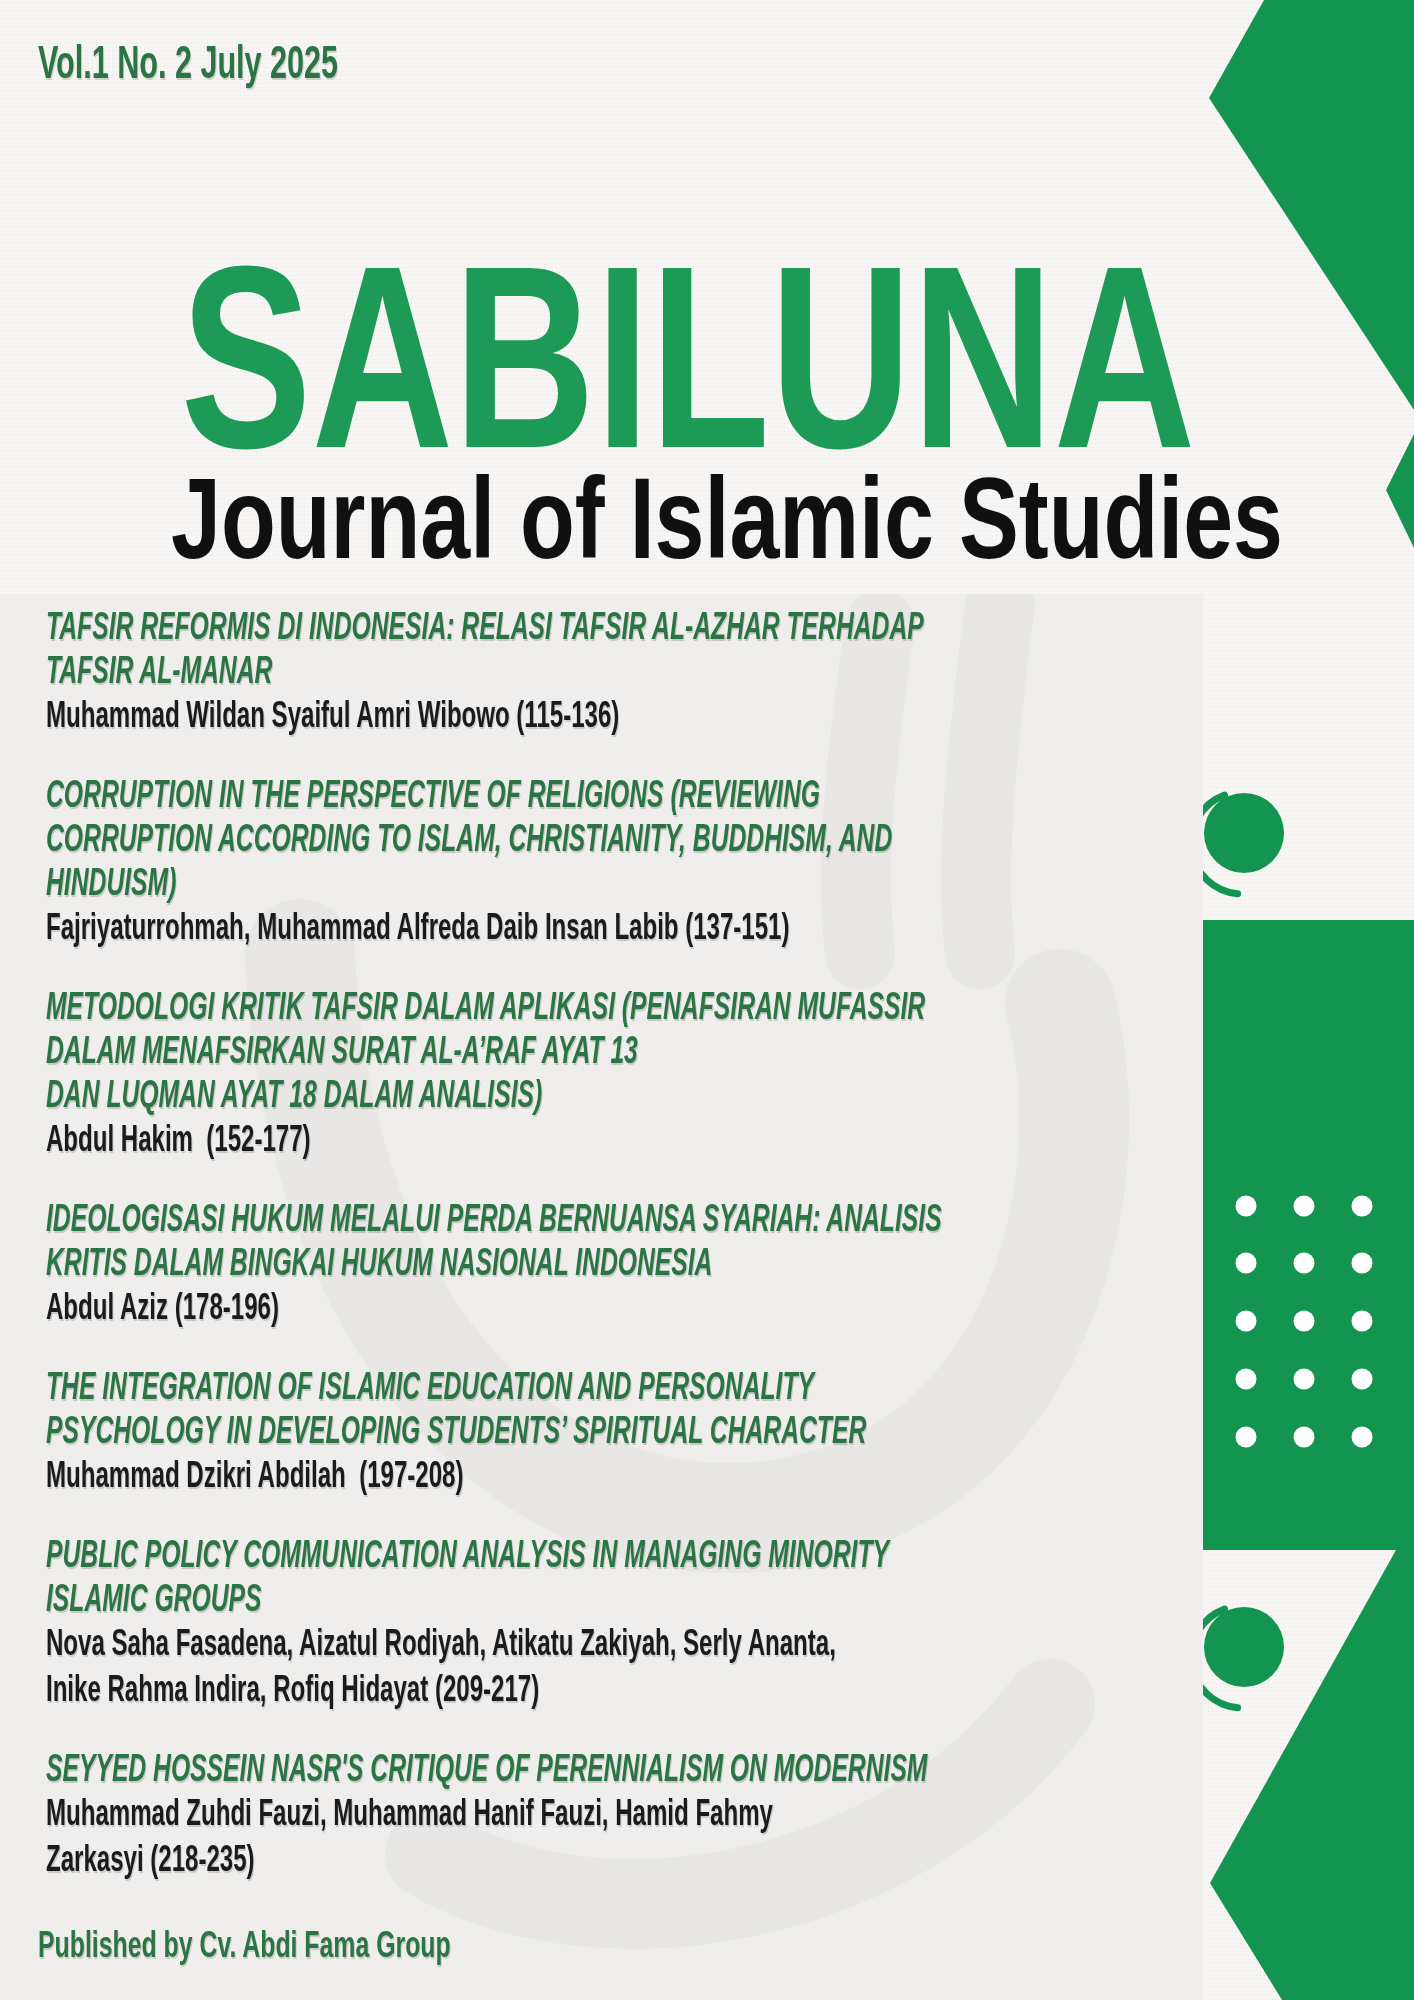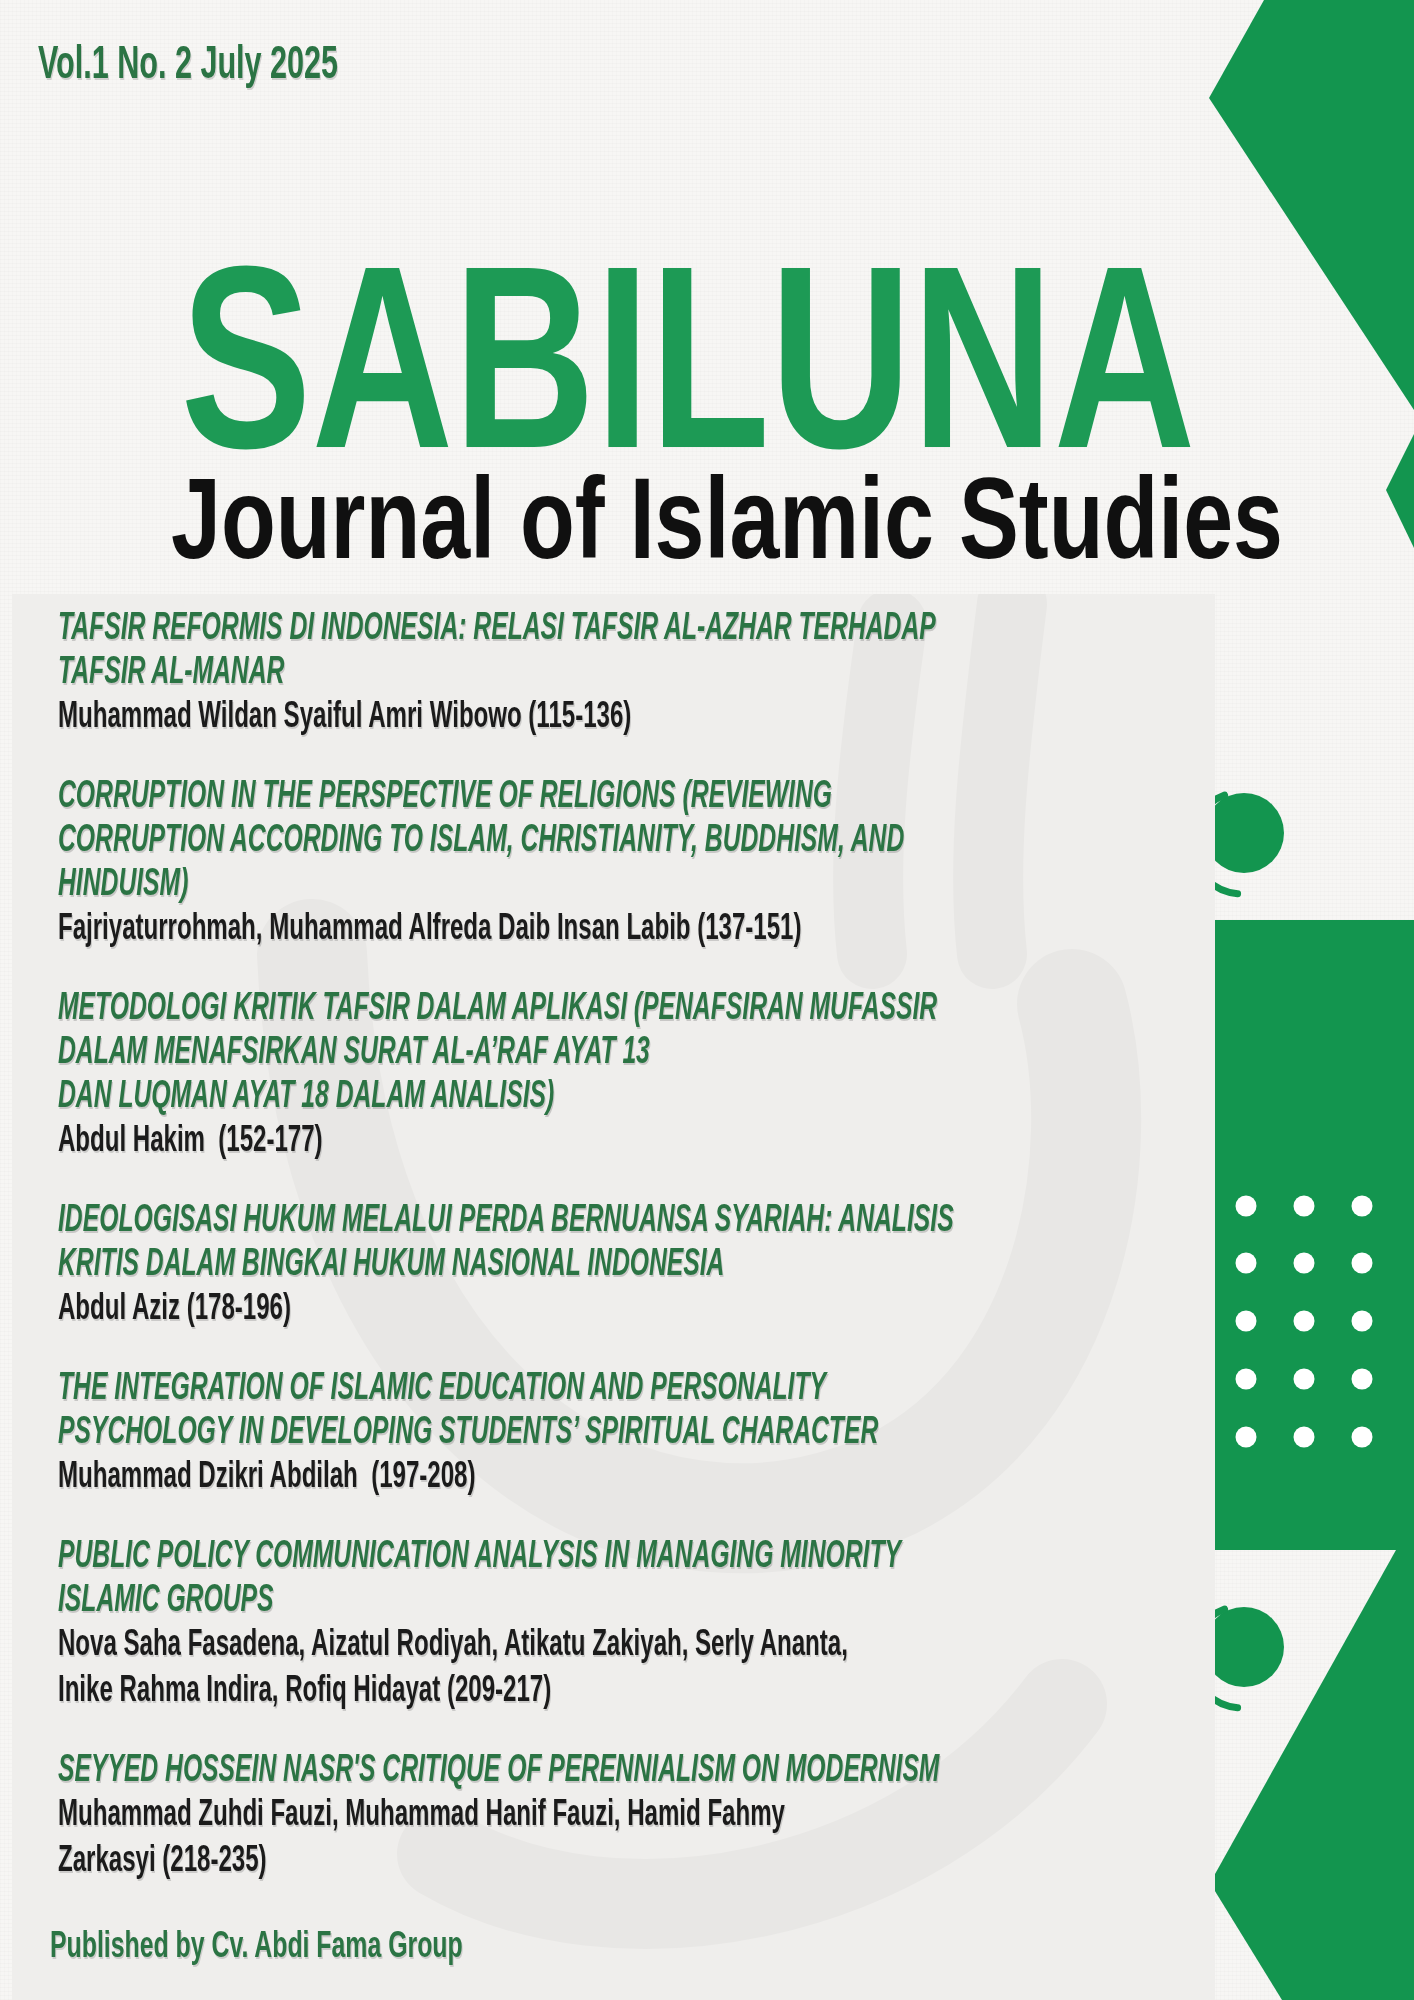--- a/index.html
+++ b/index.html
@@ -6,21 +6,21 @@
   body{
     width:1414px;height:2000px;position:relative;overflow:hidden;
     background:var(--page-bg,#f7f6f4);
     font-family:"Liberation Sans",sans-serif;
     background-image:
       repeating-linear-gradient(0deg, rgba(0,0,0,0.015) 0 1px, transparent 1px 4px),
       repeating-linear-gradient(90deg, rgba(0,0,0,0.012) 0 1px, transparent 1px 4px);
   }
   .deco{position:absolute;left:0;top:0;width:1414px;height:2000px;z-index:1;}
   .panel{
-    position:absolute;left:12px;top:594px;width:1203px;height:1406px;
+    position:absolute;left:0;top:594px;width:1203px;height:1406px;
     background:var(--panel-gray,#efeeec);overflow:hidden;z-index:2;
   }
   .logo-svg{position:absolute;left:0;top:0;width:1414px;height:594px;z-index:3;}
   .logo-title{
     font-family:"Liberation Sans",sans-serif;font-weight:700;
     fill:var(--logo-green,#1d9a55);font-size:260px;
   }
   .logo-subtitle{
     font-family:"Liberation Sans",sans-serif;font-weight:700;
     fill:#101010;font-size:115px;

